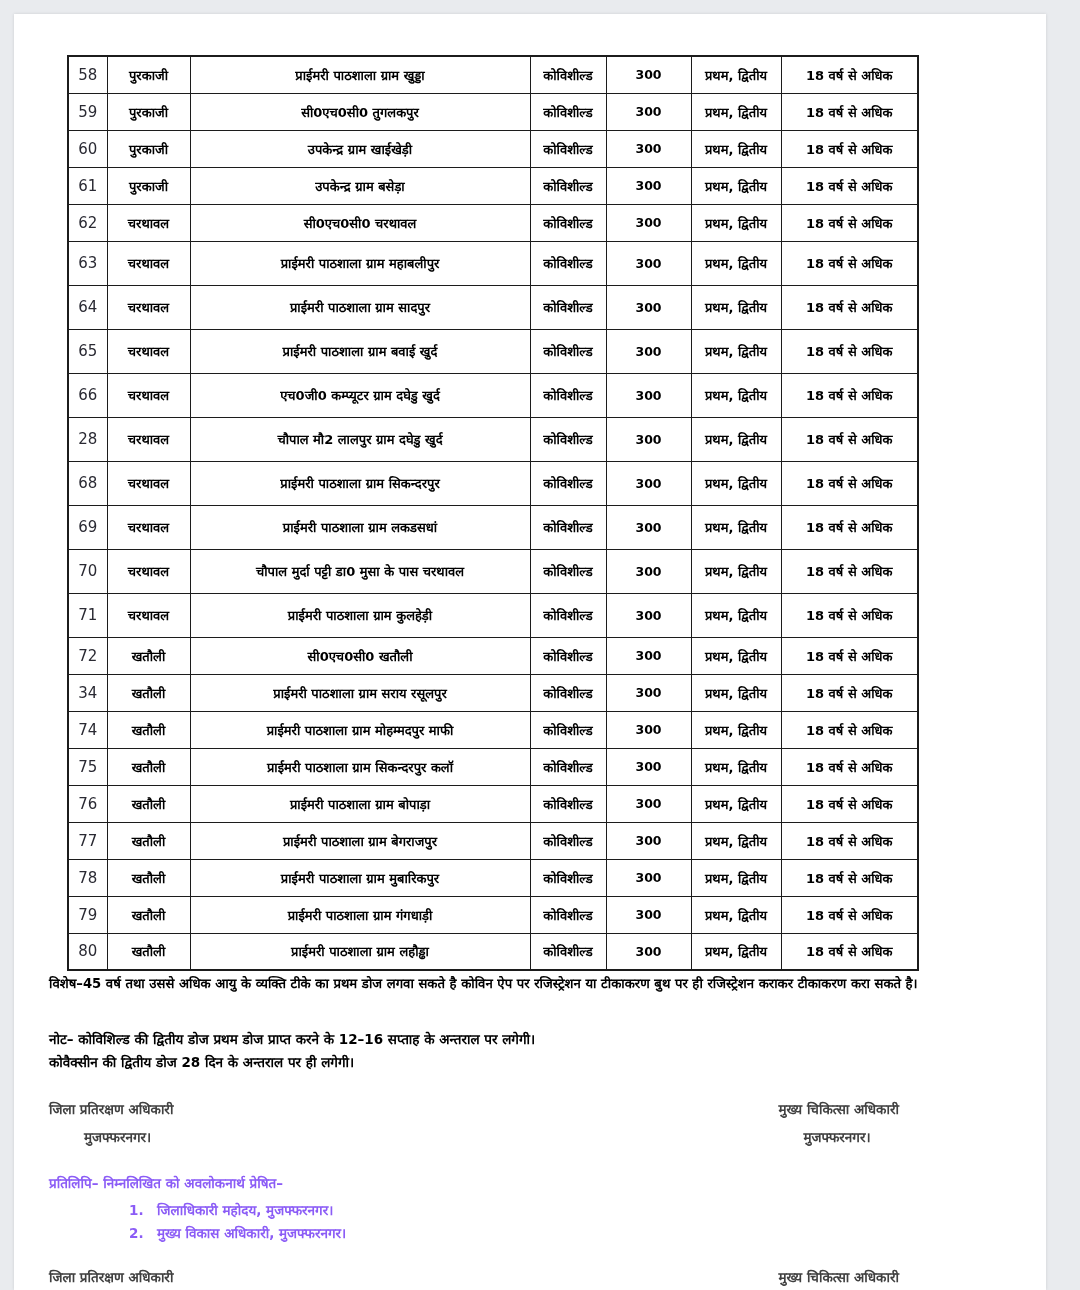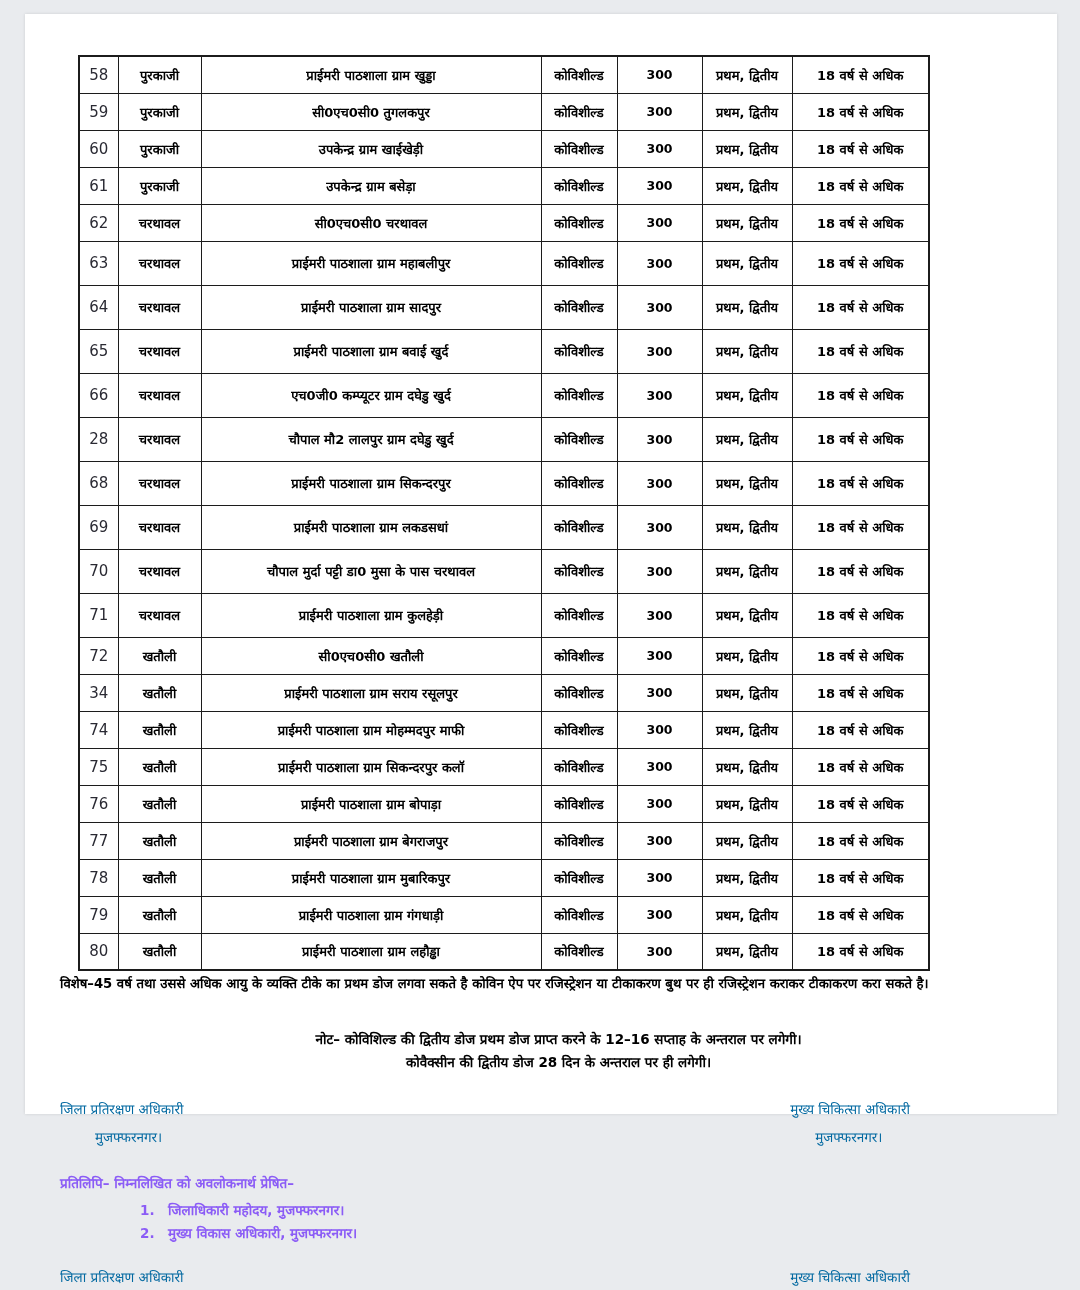--- a/index.html
+++ b/index.html
@@ -4,22 +4,22 @@
 <style>
   html,body{margin:0;padding:0;}
   body{
     width:1080px;height:1290px;
     background:#e9ebee;
     font-family:"DejaVu Sans","Liberation Sans",sans-serif;
     overflow:hidden;
   }
   .page{
     position:absolute;
-    left:25px;top:14px;
-    width:1032px;height:1100px;
+    left:14px;top:14px;
+    width:1032px;height:1276px;
     background:#ffffff;
     box-shadow:0 0 3px rgba(0,0,0,.12);
   }
   table.centers{
     border-collapse:collapse;
     table-layout:fixed;
     margin:41px 0 0 53px;
     width:850px;
     border:2px solid #1c1c1c;
   }
@@ -55,29 +55,28 @@
     font-size:13.2px;
     color:#000;
     white-space:nowrap;
   }
   .notes{
     margin:36px 0 0 35px;
     font-weight:700;
     font-size:13.5px;
     color:#000;
     line-height:23px;
-    text-align:center;
   }
   .sig-row{
     display:flex;
     justify-content:space-between;
     padding:0 147px 0 35px;
-    font-weight:400;
+    font-weight:700;
     font-size:13.5px;
-    color:#0369a1;
+    color:#404040;
     gap:36px;
   }
   .sig-row.first{margin-top:26px;}
   .sig-row.second{margin-top:26px;}
   .sig-block .sig-place{
     margin-left:35px;
     margin-top:10px;
   }
   .sig-block.right .sig-place{
     margin-left:25px;

